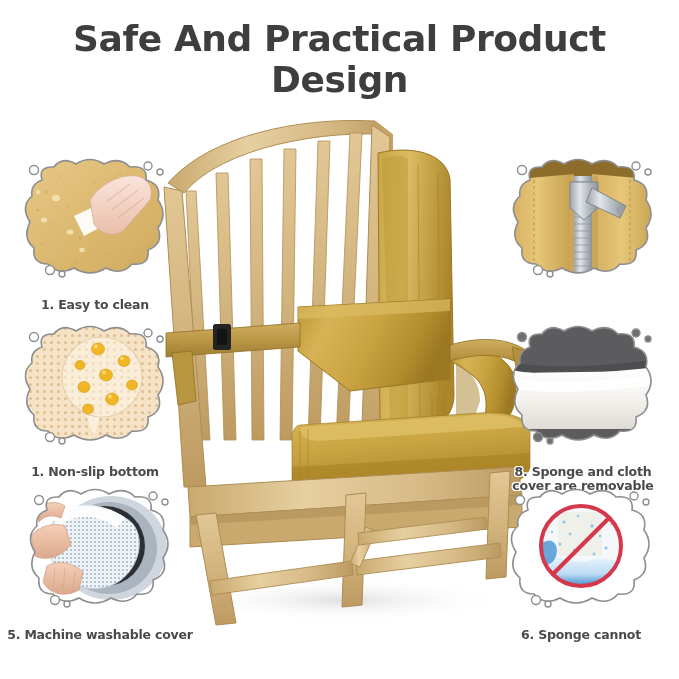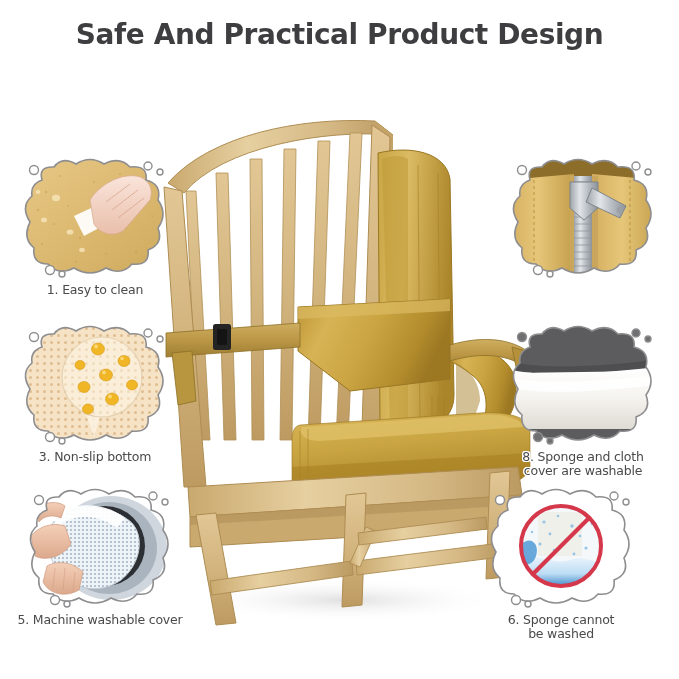--- a/index.html
+++ b/index.html
@@ -23,21 +23,21 @@
     background: #ffffff;
   }
 
   
   #title {
     position: absolute;
     left: 0;
     top: 18px;
     width: 679px;
     text-align: center;
-    font-size: 28px;
+    font-size: 36px;
     font-weight: bold;
     color: #3e3e40;
     letter-spacing: -0.4px;
     font-family: "DejaVu Sans", sans-serif;
   }
 
   
   .callout {
     position: absolute;
     width: 170px;
@@ -49,42 +49,42 @@
     margin: 0 auto;
   }
   .bubble-svg {
     position: absolute;
     left: 0; top: 0;
     width: 150px;
     height: 120px;
     overflow: visible;
   }
   .caption {
-    margin-top: 5px;
+    margin-top: 20px;
     text-align: center;
     font-size: 12.5px;
-    font-weight: normal;
+    font-weight: bold;
     color: #4a4a4c;
     line-height: 1.15;
     letter-spacing: -0.2px;
     font-family: "DejaVu Sans", sans-serif;
     -webkit-text-stroke: 2.2px #ffffff;
     paint-order: stroke fill;
     text-shadow:
       1px 0 0 #fff, -1px 0 0 #fff, 0 1px 0 #fff, 0 -1px 0 #fff,
       1px 1px 0 #fff, -1px -1px 0 #fff, 1px -1px 0 #fff, -1px 1px 0 #fff;
   }
 
   
   #c1 { left: 10px;  top: 158px; }
   #c3 { left: 10px;  top: 325px; }
   #c5 { left: 5px;   top: 488px; }
   #c2 { left: 498px; top: 158px; }
   #c4 { left: 498px; top: 325px; }
-  #c6 { left: 476px; top: 488px; }
+  #c6 { left: 496px; top: 488px; }
 
   
   #chair {
     position: absolute;
     left: 150px;
     top: 95px;
     width: 390px;
     height: 540px;
   }
   #chair svg { display: block; }
@@ -336,21 +336,21 @@
         <g fill="#ffffff" stroke="#8e8e90" stroke-width="1.4">
           <circle cx="14" cy="12" r="4.5"></circle>
           <circle cx="128" cy="8" r="4"></circle>
           <circle cx="140" cy="14" r="3"></circle>
           <circle cx="30" cy="112" r="4.5"></circle>
           <circle cx="42" cy="116" r="3"></circle>
         </g>
       </svg>
     </div>
     <div class="caption">
-      <div>3. Non-slip bottom</div>
+      <div>1. Non-slip bottom</div>
     </div>
   </div>
 
   <div class="callout" id="c5" style="width:190px;">
     <div class="bubble-wrap">
       <svg class="bubble-svg" viewBox="0 0 150 120" xmlns="http://www.w3.org/2000/svg">
         <defs>
           <clipPath id="clip5">
             <path d="M22 22 Q18 8 34 9 Q42 -2 56 6 Q70 -3 84 6 Q100 -2 110 9 Q128 7 126 22
                      Q142 26 138 42 Q148 56 138 70 Q144 86 128 92 Q130 108 112 106
@@ -506,21 +506,21 @@
           <circle cx="14" cy="12" r="4.5"></circle>
           <circle cx="128" cy="8" r="4"></circle>
           <circle cx="140" cy="14" r="3"></circle>
           <circle cx="30" cy="112" r="4.5"></circle>
           <circle cx="42" cy="116" r="3"></circle>
         </g>
       </svg>
     </div>
     <div class="caption">
       <div>8. Sponge and cloth</div>
-      <div>cover are washable</div>
+      <div>cover are removable</div>
     </div>
   </div>
 
   <div class="callout" id="c6">
     <div class="bubble-wrap">
       <svg class="bubble-svg" viewBox="0 0 150 120" xmlns="http://www.w3.org/2000/svg">
         <defs>
           <clipPath id="clip6">
             <path d="M22 22 Q18 8 34 9 Q42 -2 56 6 Q70 -3 84 6 Q100 -2 110 9 Q128 7 126 22
                      Q142 26 138 42 Q148 56 138 70 Q144 86 128 92 Q130 108 112 106
@@ -569,17 +569,16 @@
           <circle cx="14" cy="12" r="4.5"></circle>
           <circle cx="128" cy="8" r="4"></circle>
           <circle cx="140" cy="14" r="3"></circle>
           <circle cx="30" cy="112" r="4.5"></circle>
           <circle cx="42" cy="116" r="3"></circle>
         </g>
       </svg>
     </div>
     <div class="caption">
       <div>6. Sponge cannot</div>
-      <div>be washed</div>
     </div>
   </div>
 
 </div>
 
 </body></html>

